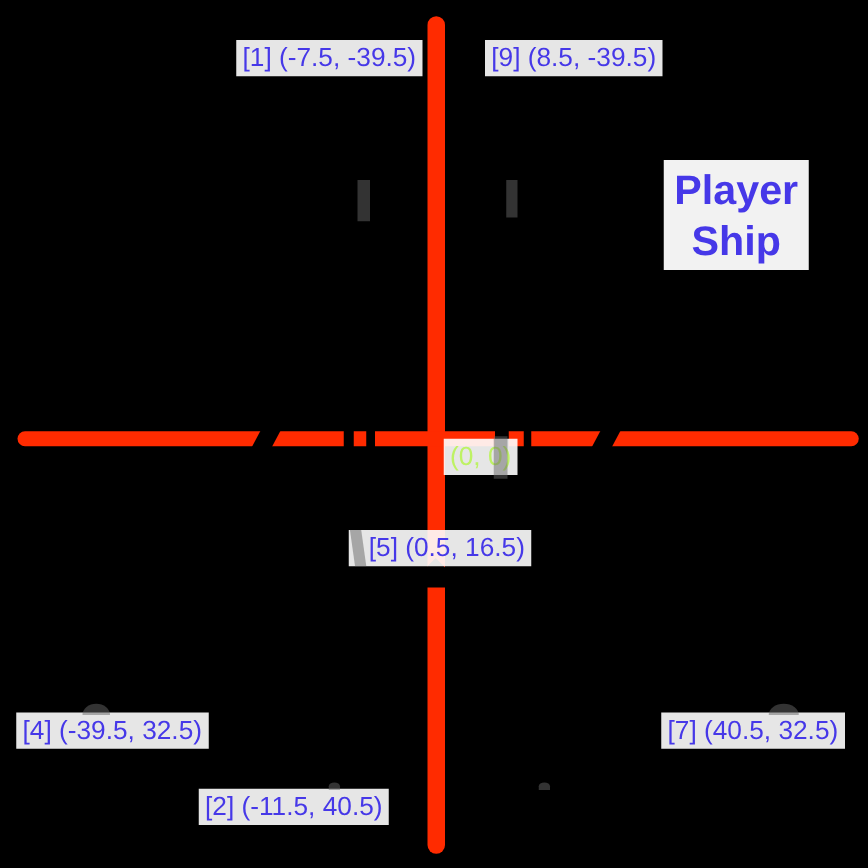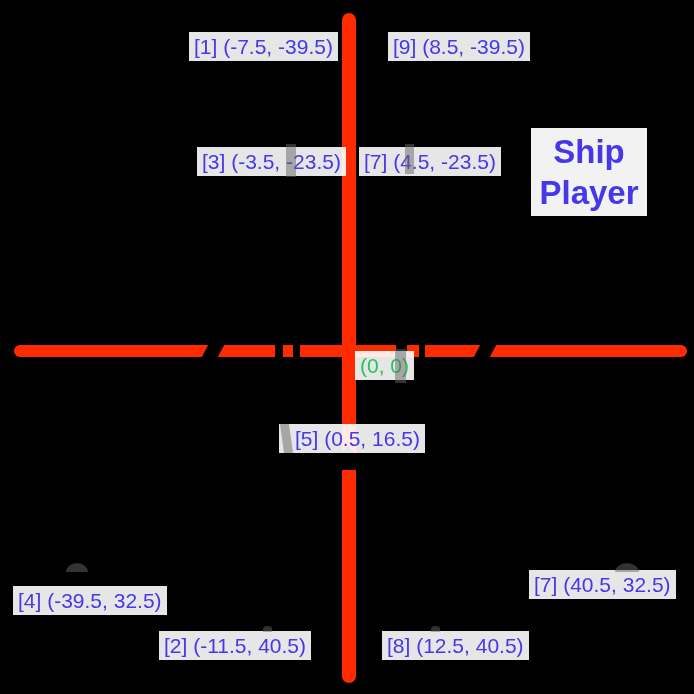--- a/index.html
+++ b/index.html
@@ -23,23 +23,23 @@
   .vg1{left:339px;top:456px;width:20px;height:14px;}
   .vnotch{position:absolute;left:342px;top:449px;width:13px;height:13px;background:#000;transform:rotate(45deg);z-index:2;}
   
   .marker{
     position:absolute;z-index:3;background:rgba(255,255,255,0.9);
     color:#4638E8;font-size:21px;line-height:25px;padding:2px 5px;white-space:nowrap;
   }
   .m1{left:189px;top:32px;} .m9{left:356px;top:32px;margin-left:32px;}
   .m3{left:197px;top:147px;} .m7{left:359px;top:147px;}
   .m5{left:279px;top:424px;padding-left:16px;}
-  .m4{left:13px;top:570px;margin-top:16px;} .m6{left:529px;top:570px;}
+  .m4{left:13px;top:570px;} .m6{left:529px;top:570px;}
   .m2{left:159px;top:631px;} .m8{left:382px;top:631px;}
-  .origin{left:355px;top:351px;color:#22c55e;font-size:21px;}
+  .origin{left:355px;top:351px;color:#bef264;font-size:21px;}
   .player-ship{
     position:absolute;z-index:3;left:531px;top:128px;width:116px;
     background:rgba(255,255,255,0.95);color:#4638E8;
     font-size:33px;font-weight:bold;line-height:41px;text-align:center;padding:3px 0;
   }
   
   .frag{position:absolute;background:rgba(102,102,102,0.5);z-index:4;}
   .f1{left:286px;top:144px;width:10px;height:33px;}
   .f2{left:405px;top:144px;width:9px;height:30px;}
   .f3{left:395px;top:349px;width:11px;height:34px;}
@@ -61,32 +61,29 @@
   <div class="gap hg hg2"></div>
   <div class="gap hg hg3"></div>
   <div class="gap hg hg4"></div>
   <div class="gap hg hg5"></div>
   <div class="gap hg hg6"></div>
   <div class="vnotch"></div>
   <div class="gap vg1"></div>
 
   <div class="marker m1">[1] (-7.5, -39.5)</div>
   <div class="marker m9">[9] (8.5, -39.5)</div>
-  <div class="marker m3">[3] (-3.5, -23.5)</div>
-  <div class="marker m7">[7] (4.5, -23.5)</div>
   <div class="marker origin">(0, 0)</div>
   <div class="marker m5">[5] (0.5, 16.5)</div>
   <div class="marker m4">[4] (-39.5, 32.5)</div>
   <div class="marker m6">[7] (40.5, 32.5)</div>
   <div class="marker m2">[2] (-11.5, 40.5)</div>
-  <div class="marker m8">[8] (12.5, 40.5)</div>
 
   <div class="player-ship">
+    <div>Player</div>
     <div>Ship</div>
-    <div>Player</div>
   </div>
 
   <div class="frag f1"></div>
   <div class="frag f2"></div>
   <div class="frag f3"></div>
   <div class="frag f4"></div>
   <div class="frag f5"></div>
   <div class="frag f6"></div>
   <div class="frag f7"></div>
   <div class="frag f8"></div>

